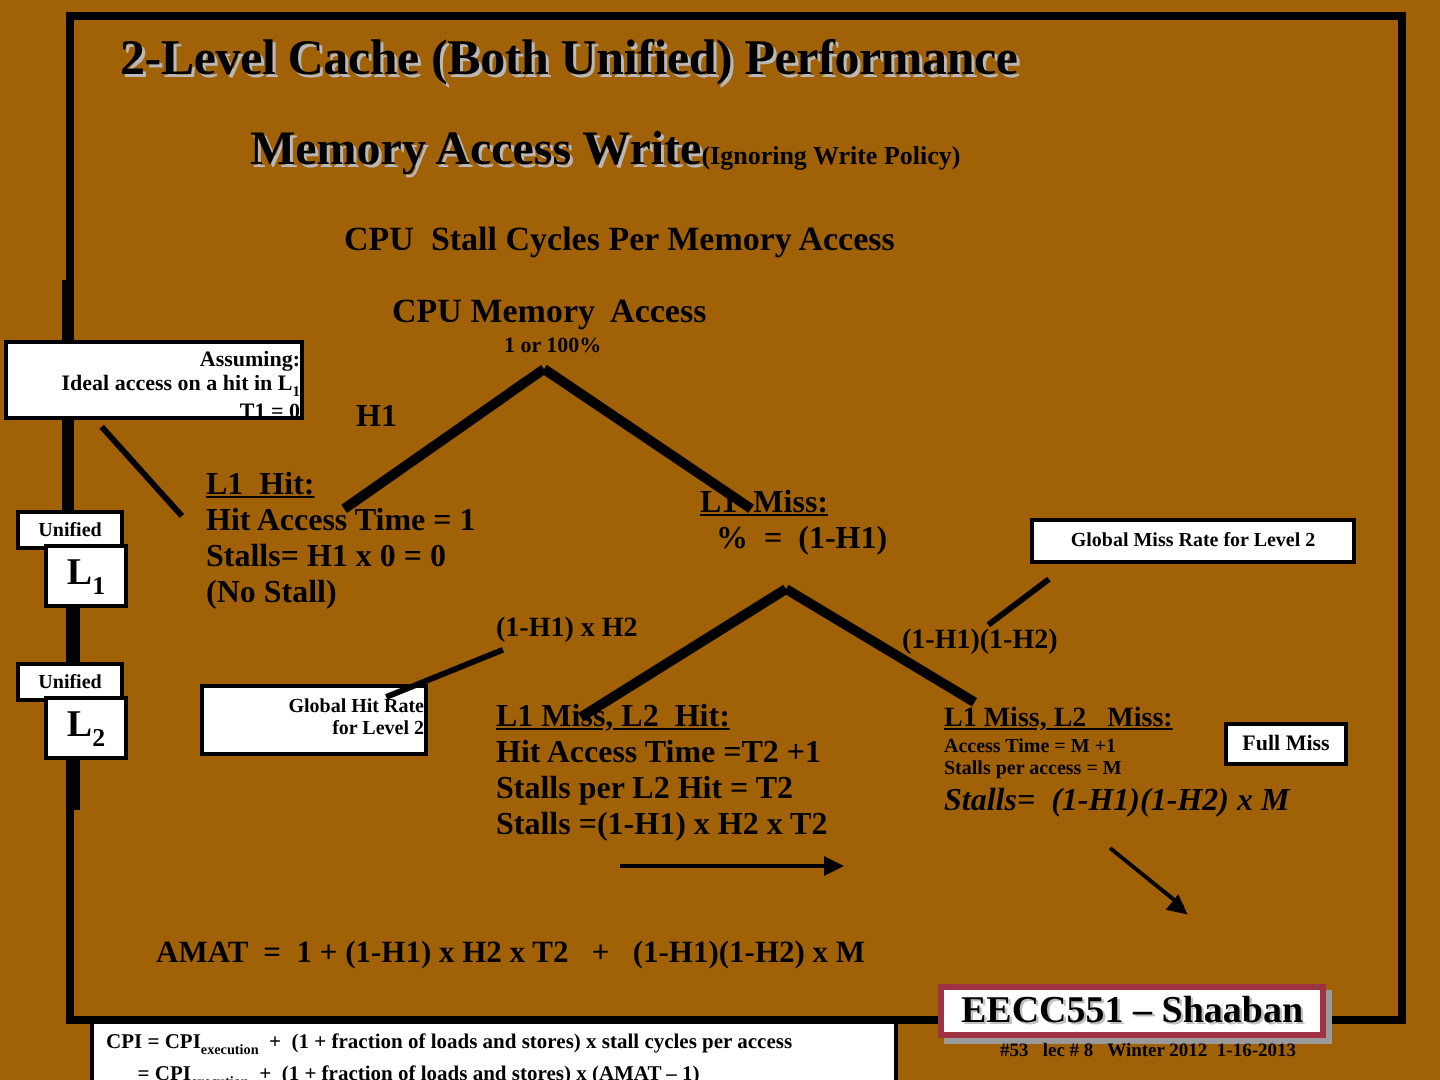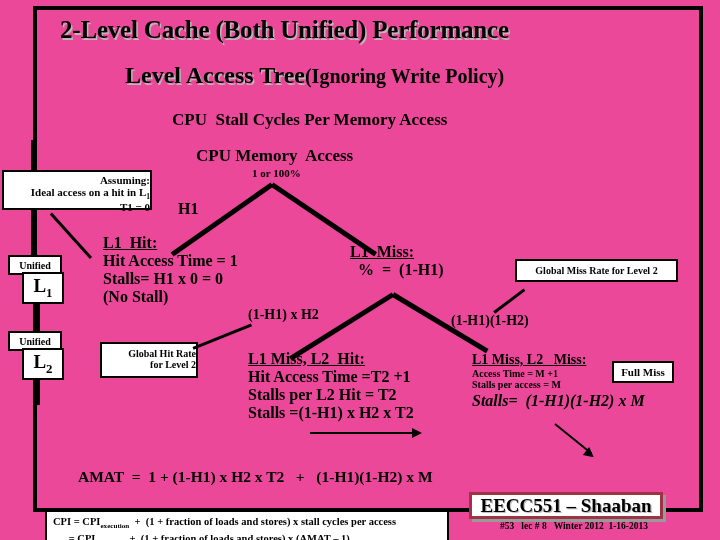--- a/index.html
+++ b/index.html
@@ -3,21 +3,21 @@
 <meta charset="utf-8">
 <style>
   html, body {
     margin: 0; padding: 0;
     background: #ffffff;
   }
   #slide {
     position: relative;
     width: 720px; height: 540px;
     overflow: hidden;
-    background: #ec4899;
+    background: #a16207;
     font-family: "Liberation Serif", serif;
     color: #000000;
   }
   
   #frame {
     position: absolute;
     left: 33px; top: 6px;
     width: 670px; height: 506px;
     border: 4px solid #000000;
     box-sizing: border-box;
@@ -25,21 +25,21 @@
   
   .txt { position: absolute; white-space: pre; font-weight: bold; line-height: 1.12; }
   .title1 {
     font-size: 25px; font-weight: bold; letter-spacing: -0.2px;
     text-shadow: 1.5px 1.5px 0 #b9b9b9;
   }
   .title2 {
     font-size: 24px; font-weight: bold;
     text-shadow: 1.5px 1.5px 0 #b9b9b9;
   }
-  .title2 .sub { font-size: 20px; text-shadow: none; margin-top: 39px; }
+  .title2 .sub { font-size: 13px; text-shadow: none; margin-top: 39px; }
   .title3 { font-size: 17px; }
   .nodehdr { font-size: 16px; }
   .nodehdr u { text-decoration: underline; }
   .small { font-size: 11px; }
   .xsmall { font-size: 10px; }
   .mid { font-size: 14px; }
   sub { font-size: 68%; }
 
   
   .box {
@@ -92,21 +92,21 @@
 </style>
 </head>
 <body>
 
 <div id="slide">
 
   <div id="frame"></div>
 
   <div class="txt title1" style="left:60px; top:16px;">2-Level Cache (Both Unified) Performance</div>
 
-  <div class="txt title2" style="left:125px; top:62px;"><span>Level Access Tree</span><span class="sub">(Ignoring Write Policy)</span></div>
+  <div class="txt title2" style="left:125px; top:62px;"><span>Memory Access Write</span><span class="sub">(Ignoring Write Policy)</span></div>
 
   <div class="txt title3" style="left:172px; top:110px;">CPU  Stall Cycles Per Memory Access</div>
 
   <div class="txt title3" style="left:196px; top:146px;">CPU Memory  Access</div>
   <div class="txt small" style="left:252px; top:167px;">1 or 100%</div>
 
   <div class="line" style="left:272px; top:182px; width:122px; height:5px; transform:rotate(145deg);"></div>
   <div class="line" style="left:272px; top:182px; width:125px; height:5px; transform:rotate(34deg);"></div>
 
   <div class="txt nodehdr" style="left:178px; top:200px;">H1</div>
@@ -152,21 +152,21 @@
     <div class="txt nodehdr" style="position:static;"><u>L1  Miss:</u></div>
     <div class="txt nodehdr" style="position:static; padding-left:8px;">%  =  (1-H1)</div>
   </div>
 
   <div class="line" style="left:393px; top:292px; width:121px; height:5px; transform:rotate(148deg);"></div>
   <div class="line" style="left:393px; top:292px; width:110px; height:5px; transform:rotate(31deg);"></div>
 
   <div class="txt mid" style="left:248px; top:307px;">(1-H1) x H2</div>
   <div class="txt mid" style="left:451px; top:313px;">(1-H1)(1-H2)</div>
 
-  <div class="box" style="left:100px; top:342px; width:98px; height:36px; padding:4px 0 0 7px;">
+  <div class="box" style="left:100px; top:342px; width:114px; height:36px; padding:4px 0 0 7px;">
     <div class="xsmall" style="white-space:pre;">Global Hit Rate</div>
     <div class="xsmall" style="white-space:pre;">for Level 2</div>
   </div>
   <div class="line" style="left:193px; top:347px; width:63px; height:2.5px; transform:rotate(-22deg);"></div>
 
   <div class="box" style="left:515px; top:259px; width:163px; height:23px; display:flex; align-items:center; justify-content:center;">
     <span class="xsmall">Global Miss Rate for Level 2</span>
   </div>
   <div class="line" style="left:494px; top:311px; width:38px; height:2.5px; transform:rotate(-37deg);"></div>
 

